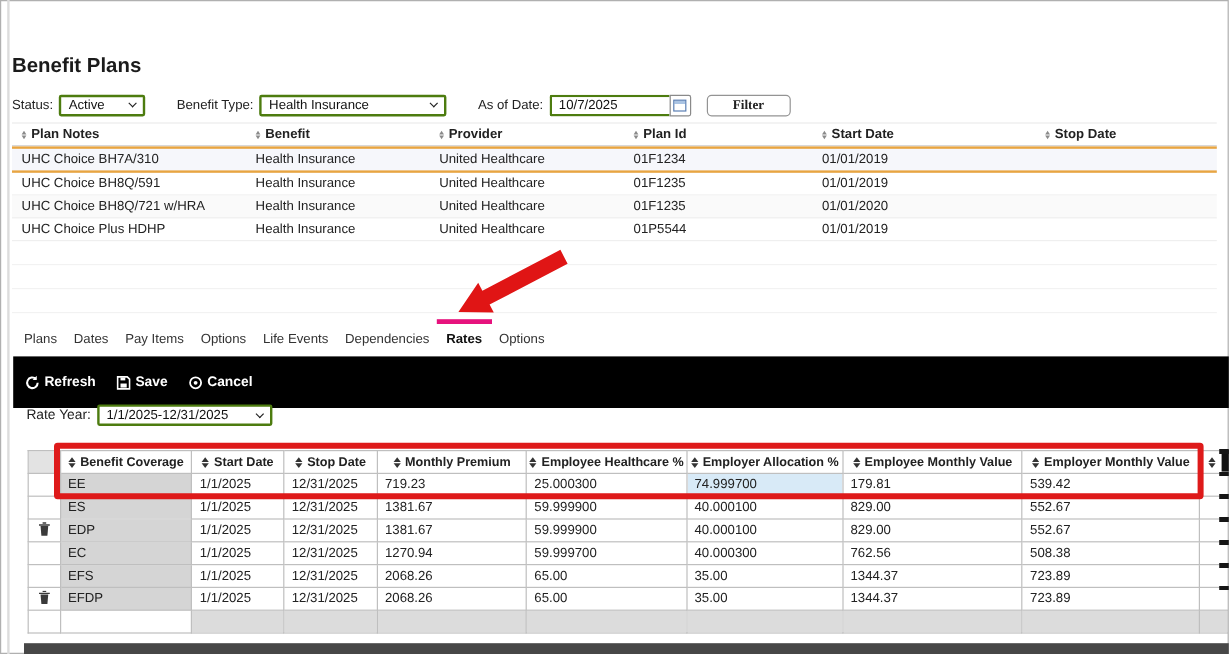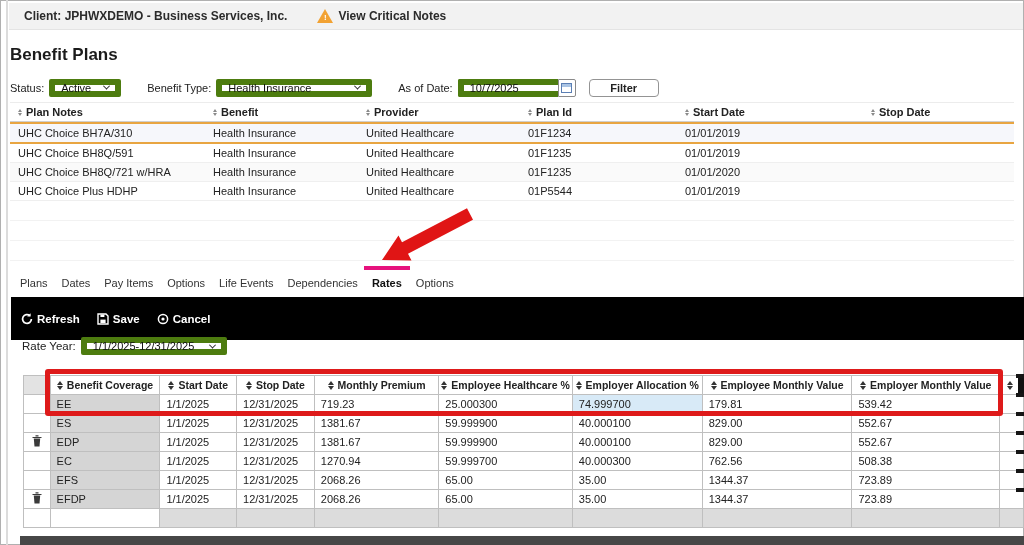--- a/index.html
+++ b/index.html
@@ -21,33 +21,33 @@
   .warn-icon { position:relative; width:16px; height:14px; display:inline-block; }
   .warn-tri { position:absolute; left:0; top:0; width:0; height:0;
     border-left:8px solid transparent; border-right:8px solid transparent; border-bottom:14px solid #F2A233; }
   .warn-bang { position:absolute; left:0; top:4px; width:16px; text-align:center; font-size:8px; font-weight:bold; color:#fff; }
 
   .page-title { position:absolute; left:10px; top:45px; font-size:17px; font-weight:bold; color:#1b1b1b; }
 
   
   .filter-row { position:absolute; left:10px; top:78px; height:19px; display:flex; align-items:center; font-size:11px; color:#222; }
   .flabel { margin-right:5px; }
-  .select, .tinput { height:18px; border:6px solid #4d7c0f; border-radius:2px; background:#fff;
+  .select, .tinput { height:18px; border:2px solid #4d7c0f; border-radius:2px; background:#fff;
     display:flex; align-items:center; justify-content:space-between; padding:0 6px; font-size:11px; color:#111; }
   .chev { width:5px; height:5px; border-right:1.6px solid #222; border-bottom:1.6px solid #222;
     transform:rotate(45deg) translate(-1px,-1px); margin-left:8px; }
   .sel-status { width:72px; }
   .sel-benefit { width:156px; margin-right:26px; }
   .sel-status-wrap { margin-right:26px; }
   .asof { width:100px; border-right:none; border-radius:2px 0 0 2px; }
   .cal-btn { width:18px; height:18px; border:1px solid #8a8a8a; border-radius:0 2px 2px 0; background:#fff;
     display:flex; align-items:center; justify-content:center; cursor:pointer; margin-right:13px; }
   .cal-glyph { width:11px; height:10px; border:1px solid #5b7fb4; background:linear-gradient(#aac4e4 0 3px, #fff 3px); }
   .filter-btn { width:70px; height:18px; border:1px solid #949494; border-radius:4px; background:#fff;
-    font-size:11px; font-weight:bold; color:#222; cursor:pointer; font-family:Liberation Sans, sans-serif; }
+    font-size:11px; font-weight:bold; color:#222; cursor:pointer; font-family:Liberation Serif, serif; }
 
   
   .sort { display:inline-flex; flex-direction:column; align-items:center; gap:1px; margin-right:4px; }
   .sort i { display:block; width:0; height:0; border-left:3px solid transparent; border-right:3px solid transparent; }
   .sort .up { border-bottom:4px solid #333; }
   .sort .dn { border-top:4px solid #333; }
   .sort.lite .up { border-bottom-color:#8a8a8a; } .sort.lite .dn { border-top-color:#8a8a8a; }
   .sort.sm i { border-left-width:2.5px; border-right-width:2.5px; }
   .sort.sm .up { border-bottom-width:3.5px; } .sort.sm .dn { border-top-width:3.5px; }
 
@@ -96,30 +96,20 @@
   .anno-rect { position:absolute; left:45px; top:369px; width:958px; height:47px;
     border:5px solid #DE1A1A; border-radius:3px; pointer-events:none; z-index:40; }
   .anno-arrow { position:absolute; left:370px; top:196px; width:115px; height:75px; pointer-events:none; z-index:40; }
 </style>
 </head>
 <body>
 
 <div class="screen">
   <div class="edge-left"></div>
 
-  <div class="client-bar">
-    <span class="client-label">Client: JPHWXDEMO - Business Services, Inc.</span>
-    <span class="critical">
-      <span class="warn-icon">
-        <span class="warn-tri"></span>
-          <span class="warn-bang">!</span>
-      </span>
-      <span>View Critical Notes</span>
-    </span>
-  </div>
 
   <div class="page-title">Benefit Plans</div>
 
   <div class="filter-row">
     <span class="flabel">Status:</span>
     <span class="select sel-status sel-status-wrap">
       <span>Active</span>
       <span class="chev"></span>
     </span>
     <span class="flabel">Benefit Type:</span>

